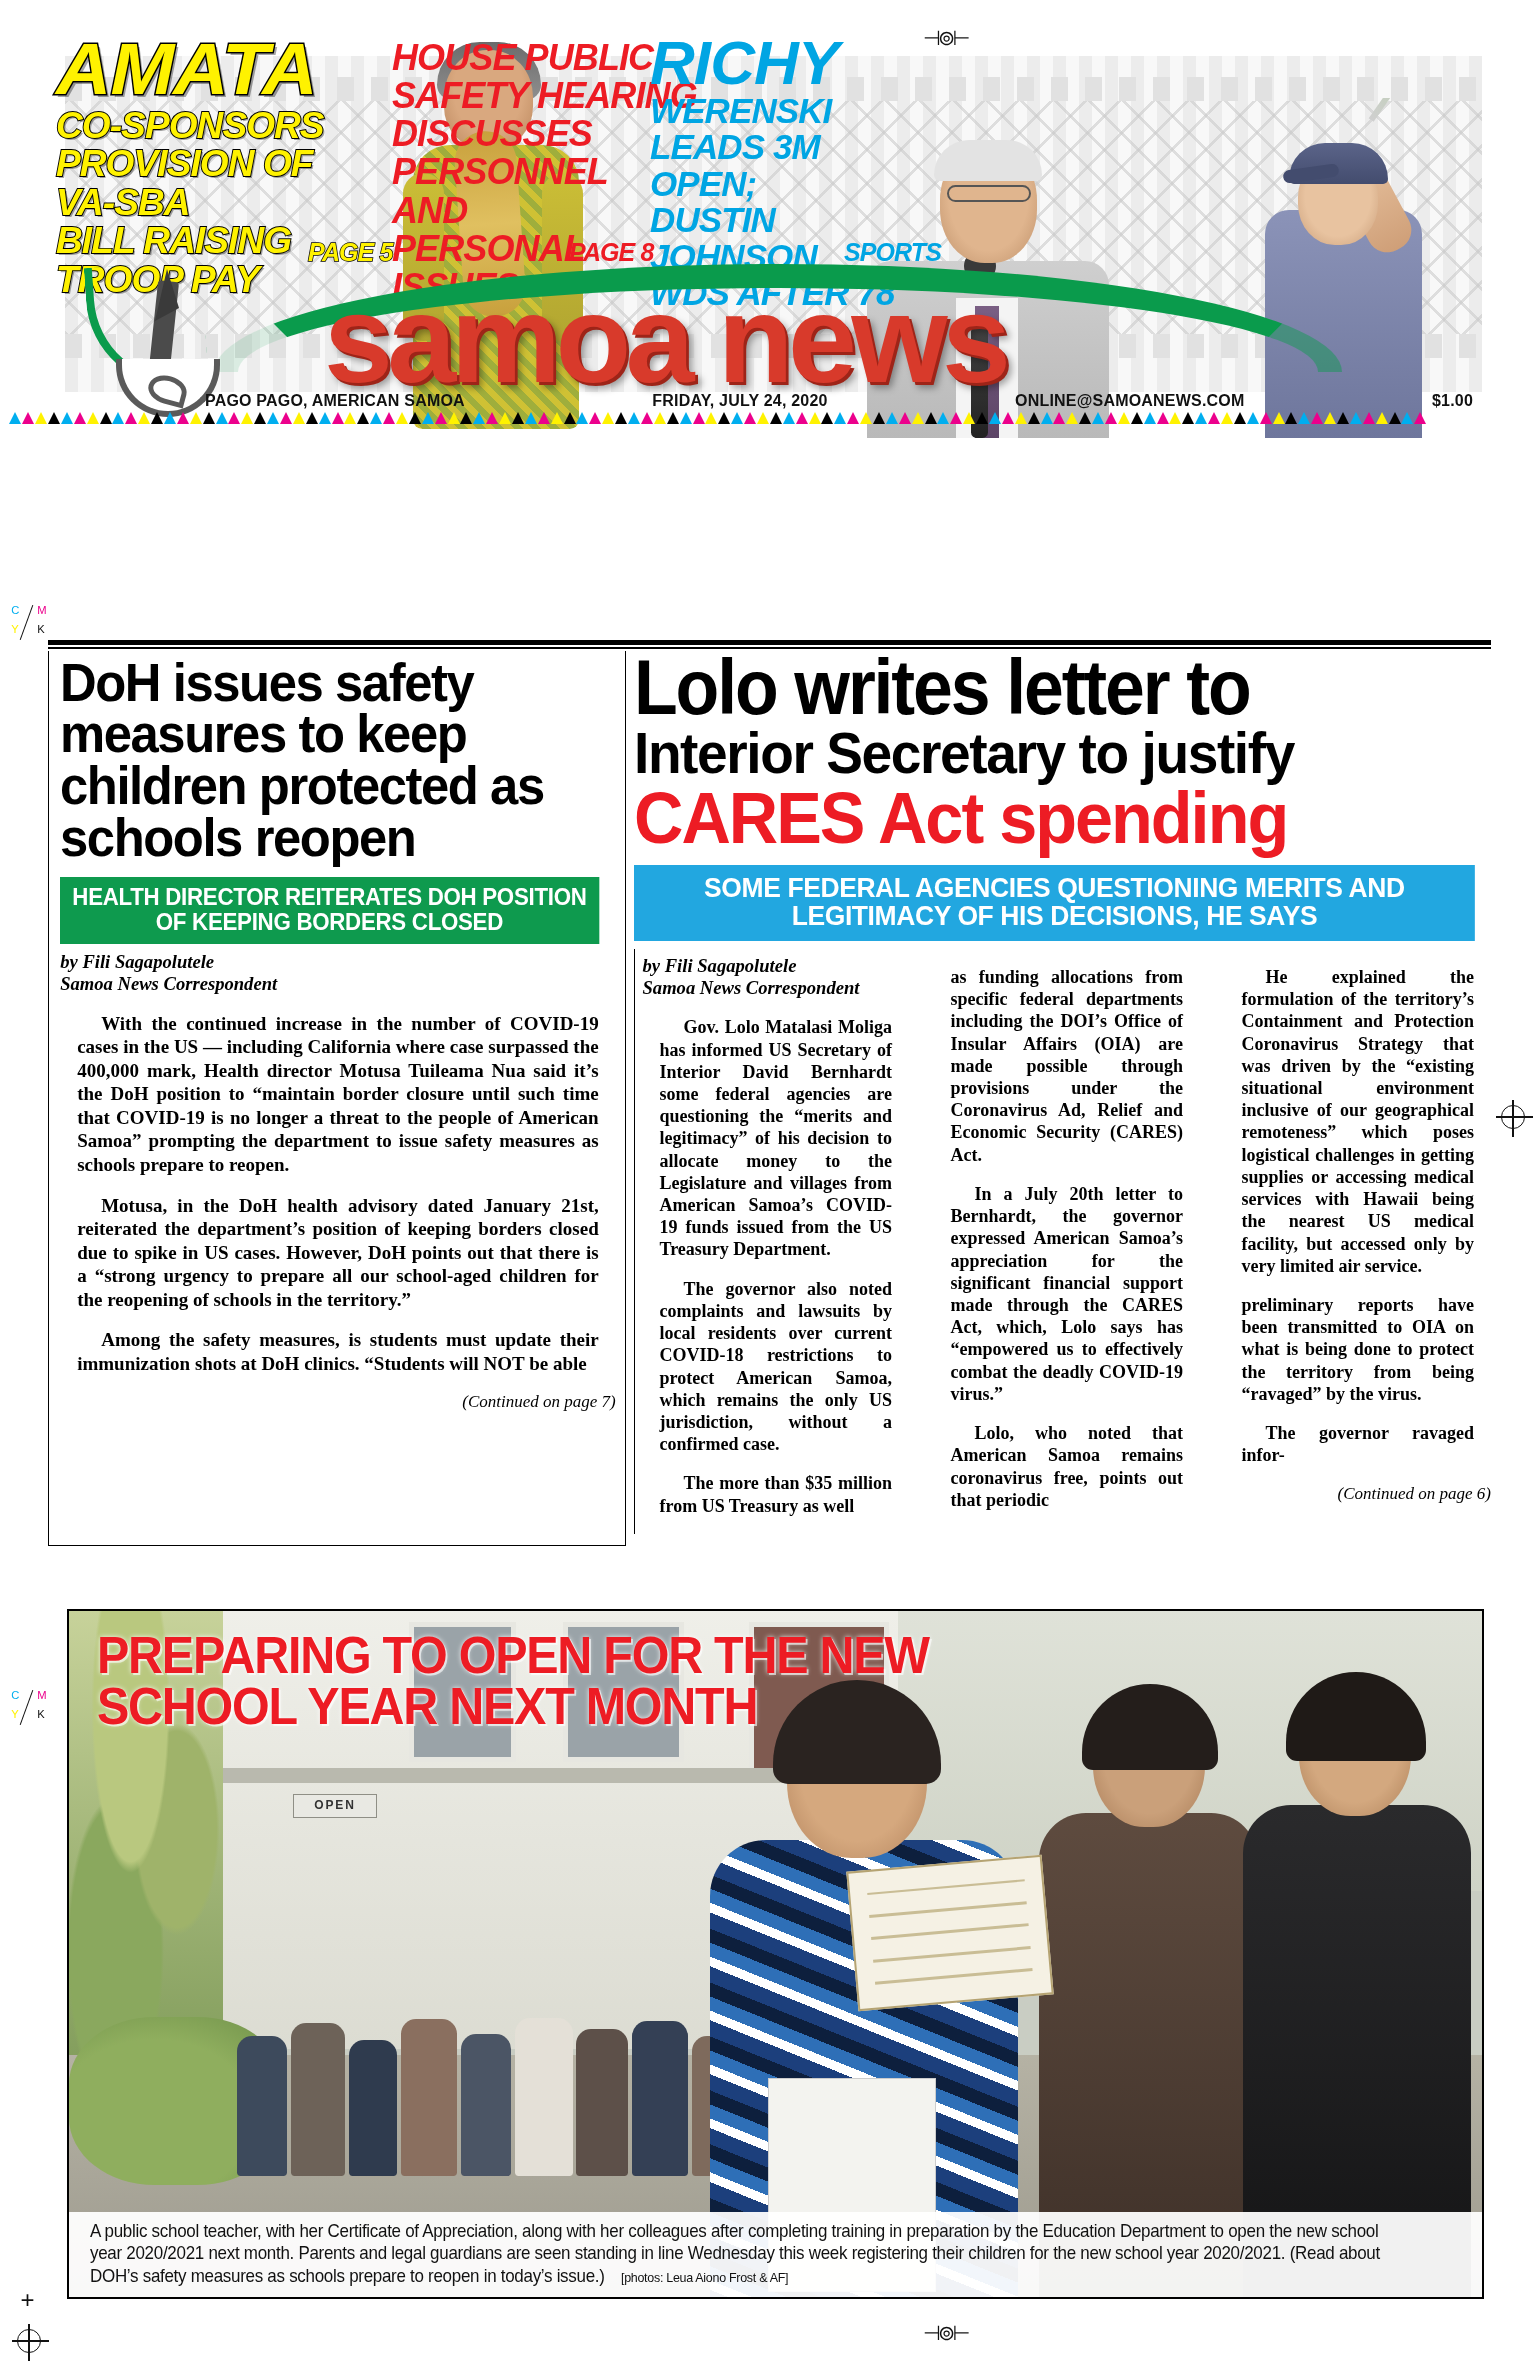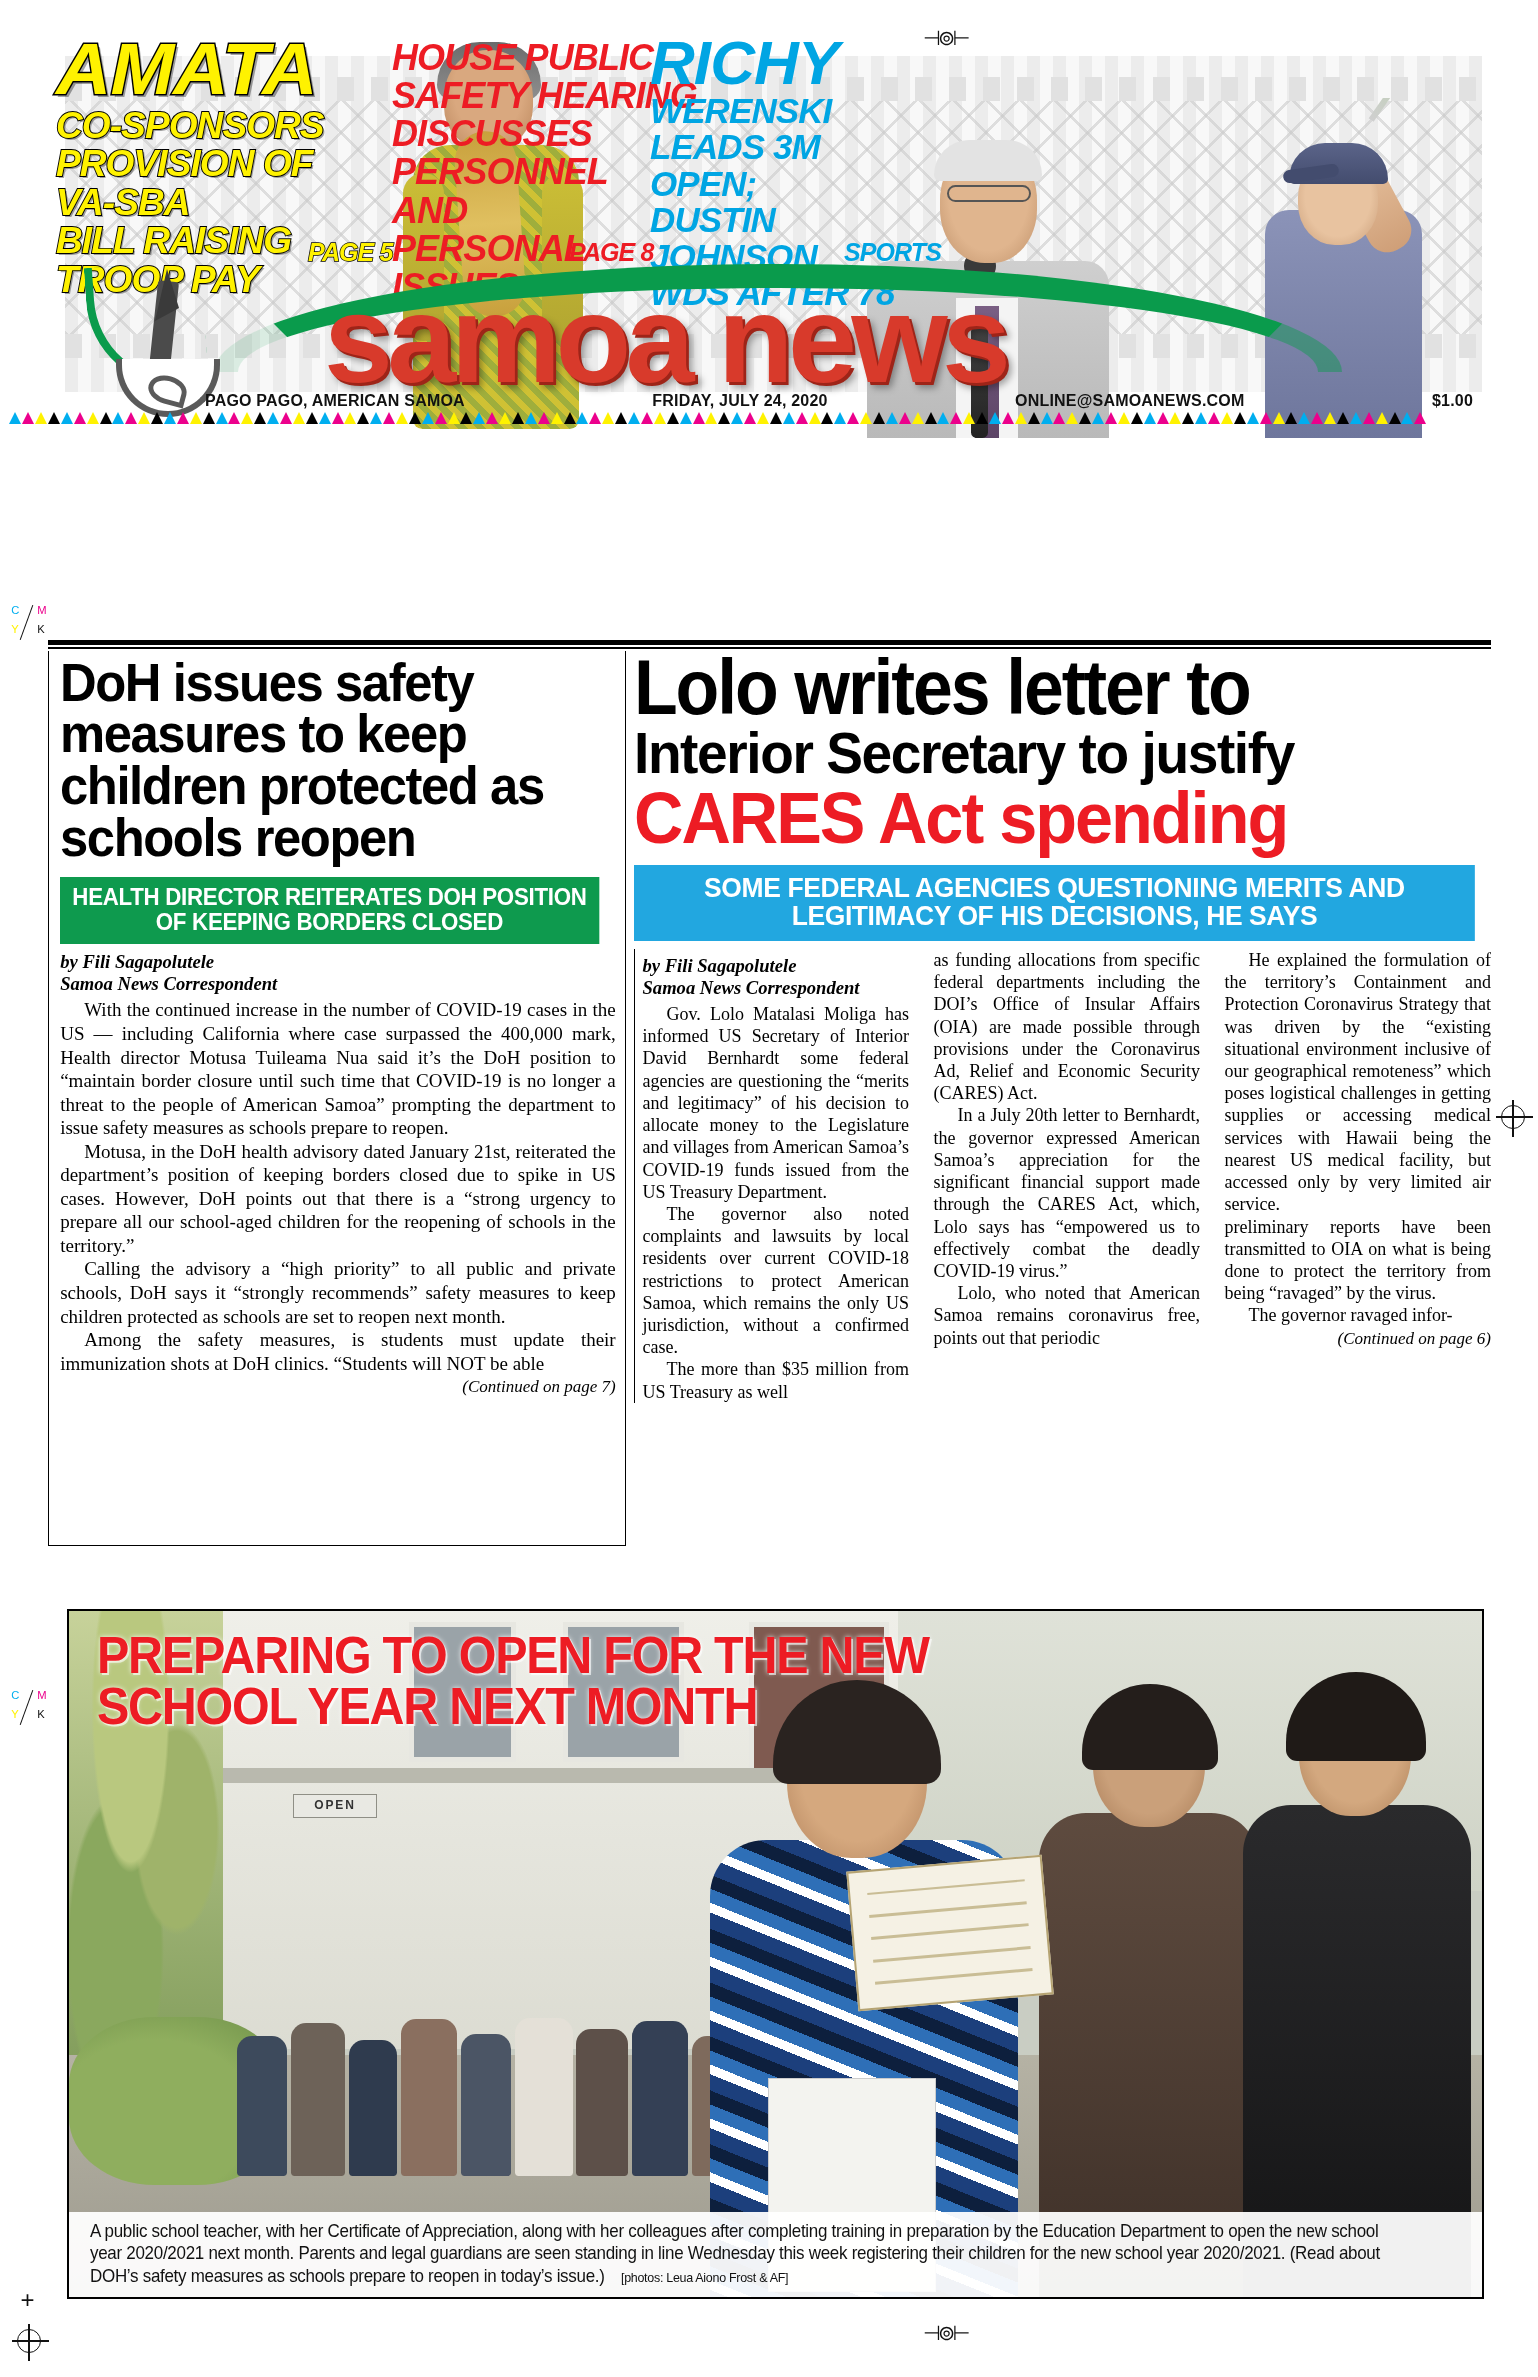--- a/index.html
+++ b/index.html
@@ -213,21 +213,21 @@
     margin-top:13px; background:#0E9A4E; color:#fff; text-align:center;
     padding:8.4px 5.6px 10.3px; font-weight:bold; font-size:23px; line-height:1.06;
     letter-spacing:-0.3px; transform:scaleX(.97); transform-origin:left;
   }
   .byline { font-family:"Liberation Serif", serif; font-weight:bold; font-style:italic;
     font-size:18.6px; line-height:1.18; margin-top:6.5px; color:#000; }
   .bodytext {
     font-family:"Liberation Serif", serif; font-size:19px; line-height:1.24;
     text-align:justify; color:#000; margin-top:3.7px;
   }
-  .bodytext p { margin:0; text-indent:24px; }
+  .bodytext p { margin:17px; text-indent:24px;font-weight:bold; }
   .contd { font-family:"Liberation Serif", serif; font-style:italic; font-size:17px;
     text-align:right; margin-top:1.9px; }
 
   
   .right-col { position:absolute; left:634px; top:651px; width:858px; }
   .rc-head1 {
     font-family:"Liberation Sans", sans-serif; font-weight:bold;
     font-size:77px; line-height:.94; letter-spacing:-2.3px; color:#000;
     transform:scaleX(.93); transform-origin:left top;
   }
@@ -563,21 +563,20 @@
 <div class="left-col">
   <div class="lc-head">DoH issues safety measures to keep children protected as schools reopen</div>
   <div class="green-band">HEALTH DIRECTOR REITERATES DOH POSITION OF KEEPING BORDERS CLOSED</div>
   <div class="byline">
     <div>by Fili Sagapolutele</div>
     <div>Samoa News Correspondent</div>
   </div>
   <div class="bodytext">
     <p>With the continued increase in the number of COVID-19 cases in the US — including California where case surpassed the 400,000 mark, Health director Motusa Tuileama Nua said it’s the DoH position to “maintain border closure until such time that COVID-19 is no longer a threat to the people of American Samoa” prompting the department to issue safety measures as schools prepare to reopen.</p>
     <p>Motusa, in the DoH health advisory dated January 21st, reiterated the department’s position of keeping borders closed due to spike in US cases. However, DoH points out that there is a “strong urgency to prepare all our school-aged children for the reopening of schools in the territory.”</p>
-    <p>Calling the advisory a “high priority” to all public and private schools, DoH says it “strongly recommends” safety measures to keep children protected as schools are set to reopen next month.</p>
     <p>Among the safety measures, is students must update their immunization shots at DoH clinics. “Students will NOT be able</p>
   </div>
   <div class="contd">(Continued on page 7)</div>
 </div>
 
 <div class="right-col">
   <div class="rc-head1">Lolo writes letter to</div>
   <div class="rc-head2">Interior Secretary to justify</div>
   <div class="rc-head3">CARES Act spending</div>
   <div class="blue-band">SOME FEDERAL AGENCIES QUESTIONING MERITS AND LEGITIMACY OF HIS DECISIONS, HE SAYS</div>

